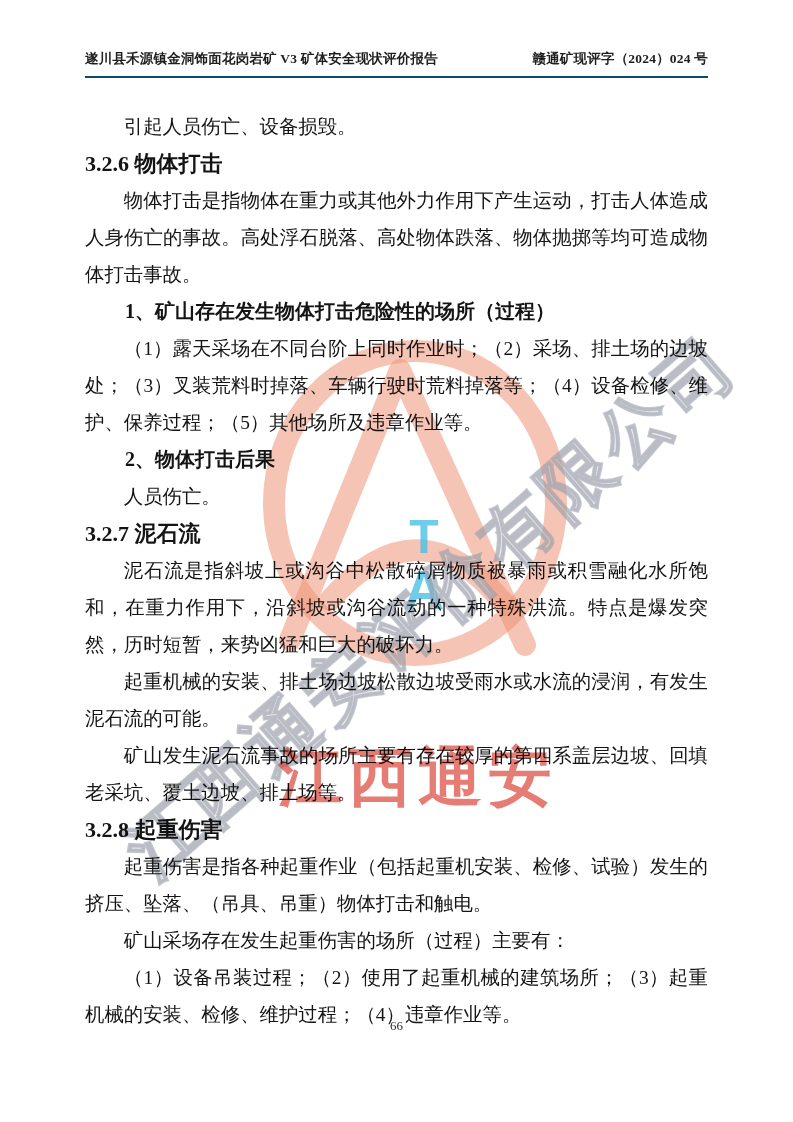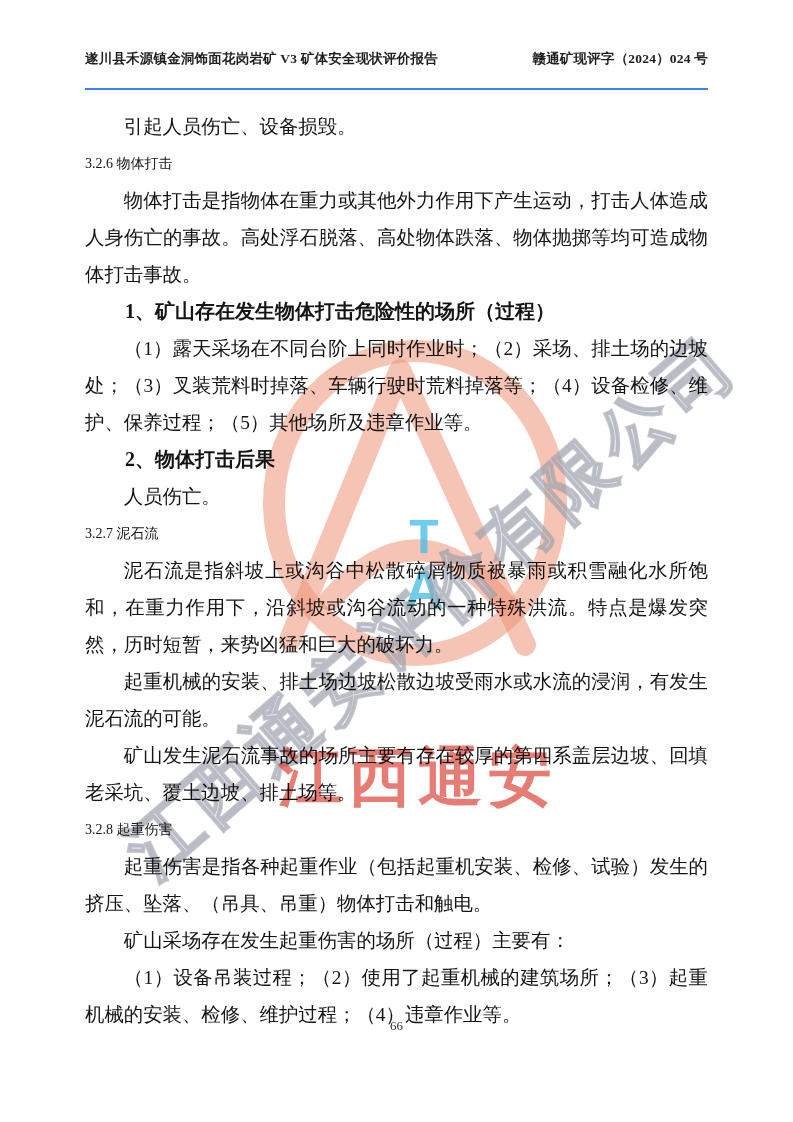--- a/index.html
+++ b/index.html
@@ -5,33 +5,33 @@
   html,body { margin:0; padding:0; background:#e8e8e8; }
   .page {
     position:relative; width:793px; height:1122px; background:#ffffff;
     overflow:hidden; font-family:"Liberation Serif","DejaVu Serif",serif;
     margin:0 auto;
   }
   
   .header {
     position:absolute; left:85px; top:50px; width:623px;
     display:flex; justify-content:space-between; align-items:flex-end;
-    border-bottom:2px solid #3b82f6; padding-bottom:20px;
+    border-bottom:2px solid #0c4a6e; padding-bottom:8px;
     font-size:13.5px; font-weight:bold; color:#1f1f1f; letter-spacing:0.2px;
   }
   
   .content {
     position:absolute; left:85px; top:88px; width:623px;
     font-size:19.4px; line-height:37px; color:#141414;
     text-align:justify;
     margin-top:20px;
   }
   .content p { margin:0; }
   .para  { text-indent:2em; }
-  .h2    { font-size:14px; font-weight:normal; text-indent:0; }
+  .h2    { font-size:22px; font-weight:bold; text-indent:0; }
   .h3    { font-size:20px; font-weight:bold; text-indent:2em; }
   
   .watermark {
     position:absolute; inset:0; pointer-events:none; mix-blend-mode:multiply;
   }
   .logo-svg { position:absolute; left:252px; top:330px; }
   .logo-ta {
     position:absolute; left:395px; top:512px; width:58px; text-align:center;
     font-family:"Liberation Sans","DejaVu Sans",sans-serif; font-weight:bold;
     color:rgba(70,190,230,0.78);

